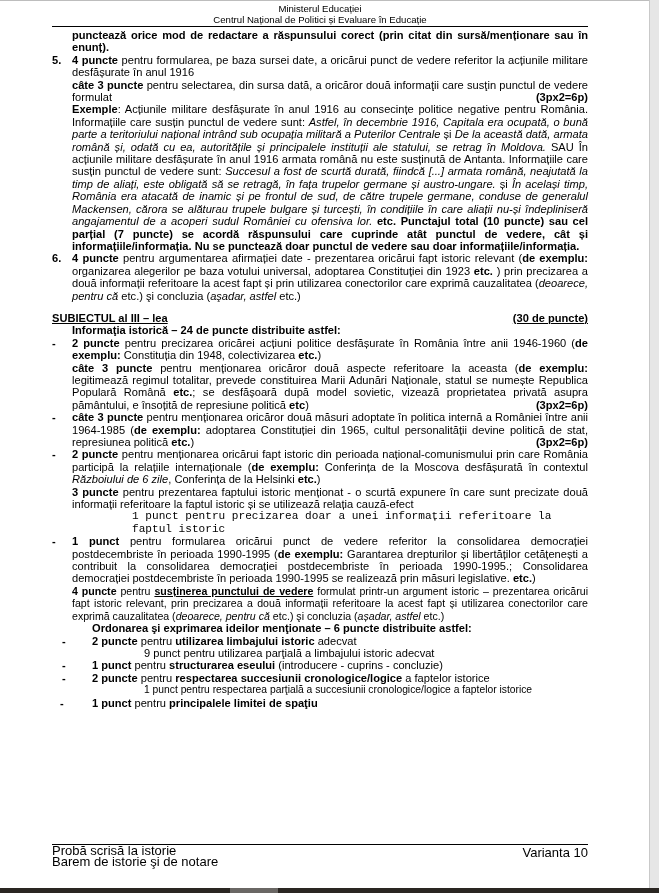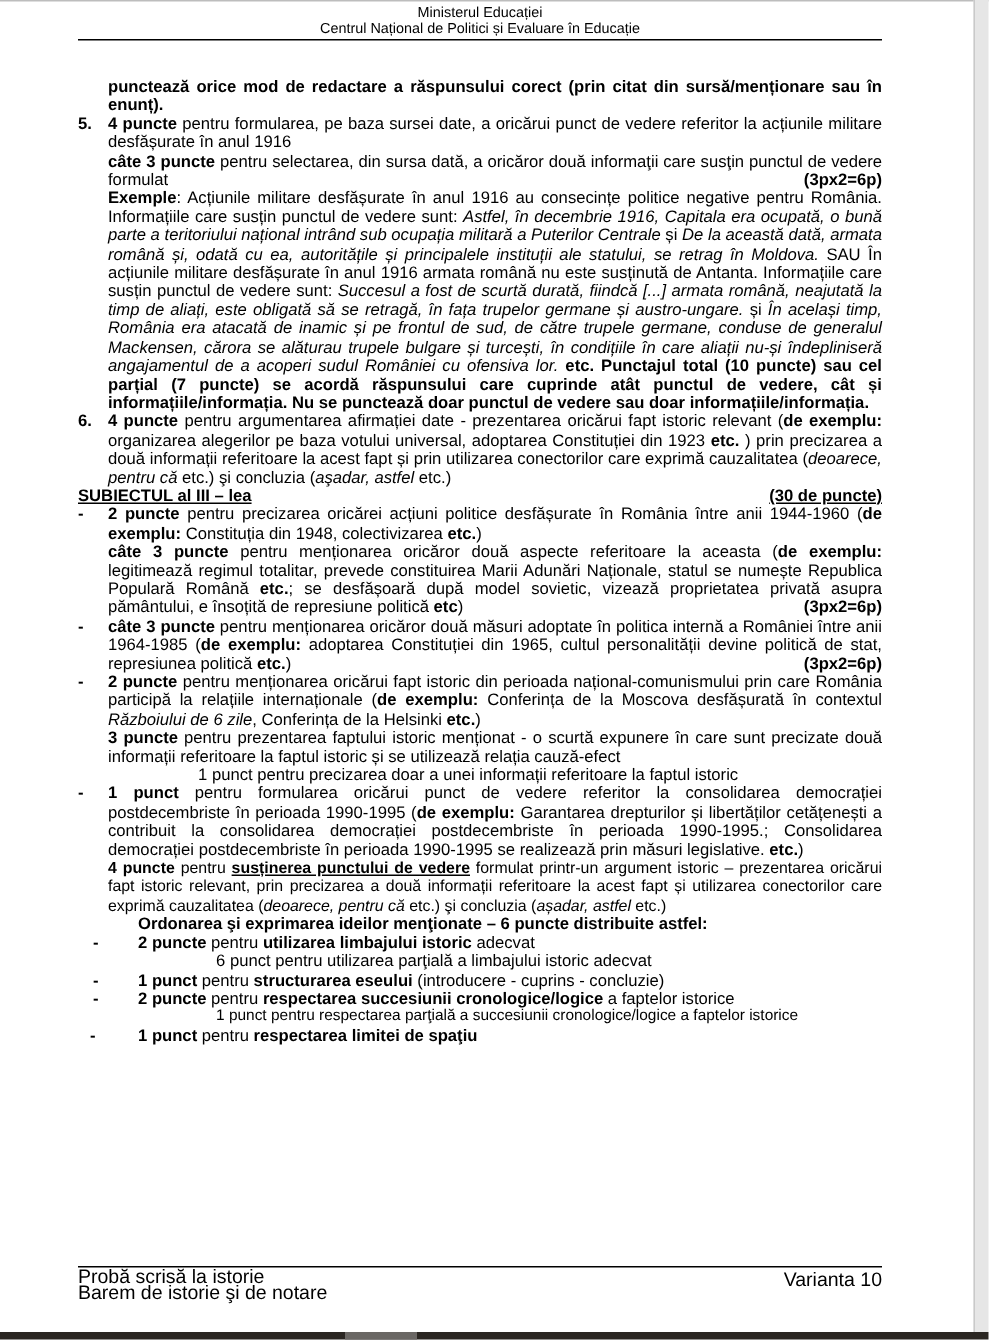--- a/index.html
+++ b/index.html
@@ -14,27 +14,27 @@
   .bottombar { position:absolute; left:0; bottom:0; width:659px; height:5px; background:#2a2622; }
   .bottombar .thumb { position:absolute; left:230px; width:48px; height:5px; background:#6a6764; }
   .page { position:absolute; left:0; top:0; width:628px; height:888px; }
   .header { position:absolute; left:52px; width:536px; top:3px; text-align:center; font-size:9.6px; line-height:11px; }
   .hrule { position:absolute; left:52px; width:536px; height:1px; background:#000; }
   .content { position:absolute; left:52px; top:29px; width:536px; font-size:11.1px; line-height:12.4px; }
   p { margin:0; }
   .item { position:relative; padding-left:20px; text-align:justify; }
   .num { position:absolute; left:0; top:0; font-weight:bold; }
   .dash { position:absolute; left:0; top:0; font-weight:bold; }
-  .ind { padding-left:20px; text-align:justify;margin-top:23px; }
-  .ind2 { padding-left:80px; }
+  .ind { padding-left:20px; text-align:justify; }
+  .ind2 { padding-left:80px;font-family:Liberation Mono, monospace; }
   .b { font-weight:bold; }
   .i { font-style:italic; }
   .u { text-decoration:underline; }
   .rt { float:right; font-weight:bold; }
-  .subj { font-weight:bold; text-decoration:underline; }
+  .subj { font-weight:bold; text-decoration:underline; margin-top:10px; }
   .subj .rt { text-decoration:underline;text-align:right; }
   .footer { position:absolute; left:52px; width:536px; top:845px; font-size:13px; line-height:11px; }
   .footer .fr { position:absolute; right:0; top:2px; }
   .pagenum { position:absolute; left:0; width:536px; text-align:center; top:24px; }
 </style>
 </head>
 <body>
 
 <div class="topline"></div>
 
@@ -54,24 +54,25 @@
       <p><span class="b">câte 3 puncte</span><span> pentru selectarea, din sursa dată, a oricăror două informaţii care susţin punctul de vedere formulat</span><span class="rt">(3px2=6p)</span></p>
       <p><span class="b">Exemple</span><span>: Acțiunile militare desfășurate în anul 1916 au consecințe politice negative pentru România. Informațiile care susțin punctul de vedere sunt: </span><span class="i">Astfel, în decembrie 1916, Capitala era ocupată, o bună parte a teritoriului național intrând sub ocupația militară a Puterilor Centrale</span><span> și </span><span class="i">De la această dată, armata română și, odată cu ea, autoritățile și principalele instituții ale statului, se retrag în Moldova.</span><span> SAU În acțiunile militare desfășurate în anul 1916 armata română nu este susținută de Antanta. Informațiile care susțin punctul de vedere sunt: </span><span class="i">Succesul a fost de scurtă durată, fiindcă [...] armata română, neajutată la timp de aliați, este obligată să se retragă, în fața trupelor germane și austro-ungare.</span><span> și </span><span class="i">În același timp, România era atacată de inamic și pe frontul de sud, de către trupele germane, conduse de generalul Mackensen, cărora se alăturau trupele bulgare și turcești, în condițiile în care aliații nu-și îndepliniseră angajamentul de a acoperi sudul României cu ofensiva lor.</span><span class="b"> etc. Punctajul total (10 puncte) sau cel parțial (7 puncte) se acordă răspunsului care cuprinde atât punctul de vedere, cât și informațiile/informația. Nu se punctează doar punctul de vedere sau doar informațiile/informația.</span></p>
     </div>
 
     <div class="item">
       <span class="num">6.</span>
       <p><span class="b">4 puncte</span><span> pentru argumentarea afirmației date - prezentarea oricărui fapt istoric relevant (</span><span class="b">de exemplu:</span><span> organizarea alegerilor pe baza votului universal, adoptarea Constituției din 1923 </span><span class="b">etc.</span><span> ) prin precizarea a două informații referitoare la acest fapt și prin utilizarea conectorilor care exprimă cauzalitatea (</span><span class="i">deoarece, pentru că</span><span> etc.) şi concluzia (</span><span class="i">aşadar, astfel</span><span> etc.)</span></p>
     </div>
 
     <p class="subj"><span>SUBIECTUL al III – lea</span><span class="rt">(30 de puncte)</span></p>
+    <p class="ind b">Informaţia istorică – 24 de puncte distribuite astfel:</p>
 
     <div class="item">
       <span class="dash">-</span>
-      <p><span class="b">2 puncte</span><span> pentru precizarea oricărei acțiuni politice desfășurate în România între anii 1944-1960 (</span><span class="b">de exemplu:</span><span> Constituția din 1948, colectivizarea </span><span class="b">etc.</span><span>)</span></p>
+      <p><span class="b">2 puncte</span><span> pentru precizarea oricărei acțiuni politice desfășurate în România între anii 1946-1960 (</span><span class="b">de exemplu:</span><span> Constituția din 1948, colectivizarea </span><span class="b">etc.</span><span>)</span></p>
       <p><span class="b">câte 3 puncte</span><span> pentru menționarea oricăror două aspecte referitoare la aceasta (</span><span class="b">de exemplu:</span><span> legitimează regimul totalitar, prevede constituirea Marii Adunări Naționale, statul se numește Republica Populară Română </span><span class="b">etc.</span><span>; se desfășoară după model sovietic, vizează proprietatea privată asupra pământului, e însoțită de represiune politică </span><span class="b">etc</span><span>)</span><span class="rt">(3px2=6p)</span></p>
     </div>
 
     <div class="item">
       <span class="dash">-</span>
       <p><span class="b">câte 3 puncte</span><span> pentru menționarea oricăror două măsuri adoptate în politica internă a României între anii 1964-1985 (</span><span class="b">de exemplu:</span><span> adoptarea Constituției din 1965, cultul personalității devine politică de stat, represiunea politică </span><span class="b">etc.</span><span>)</span><span class="rt">(3px2=6p)</span></p>
     </div>
 
     <div class="item">
       <span class="dash">-</span>
@@ -84,34 +85,34 @@
       <span class="dash">-</span>
       <p><span class="b">1 punct</span><span> pentru formularea oricărui punct de vedere referitor la consolidarea democrației postdecembriste în perioada 1990-1995 (</span><span class="b">de exemplu:</span><span> Garantarea drepturilor și libertăților cetățenești a contribuit la consolidarea democrației postdecembriste în perioada 1990-1995.; Consolidarea democrației postdecembriste în perioada 1990-1995 se realizează prin măsuri legislative. </span><span class="b">etc.</span><span>)</span></p>
       <p style="font-size:10.6px;"><span class="b">4 puncte</span><span> pentru </span><span class="b u">susținerea punctului de vedere</span><span> formulat printr-un argument istoric – prezentarea oricărui fapt istoric relevant, prin precizarea a două informații referitoare la acest fapt și utilizarea conectorilor care exprimă cauzalitatea (</span><span class="i">deoarece, pentru că</span><span> etc.) şi concluzia (</span><span class="i">așadar, astfel</span><span> etc.)</span></p>
     </div>
 
     <p class="b" style="padding-left:40px;">Ordonarea şi exprimarea ideilor menţionate – 6 puncte distribuite astfel:</p>
 
     <div class="item" style="margin-left:10px;">
       <span class="dash">-</span>
       <p style="padding-left:10px;"><span class="b">2 puncte</span><span> pentru </span><span class="b">utilizarea limbajului istoric</span><span> adecvat</span></p>
-      <p style="padding-left:62px;">6 punct pentru utilizarea parţială a limbajului istoric adecvat</p>
+      <p style="padding-left:62px;">9 punct pentru utilizarea parţială a limbajului istoric adecvat</p>
     </div>
     <div class="item" style="margin-left:10px;">
       <span class="dash">-</span>
       <p style="padding-left:10px;"><span class="b">1 punct</span><span> pentru </span><span class="b">structurarea eseului</span><span> (introducere - cuprins - concluzie)</span></p>
     </div>
     <div class="item" style="margin-left:10px;">
       <span class="dash">-</span>
       <p style="padding-left:10px;"><span class="b">2 puncte</span><span> pentru </span><span class="b">respectarea succesiunii cronologice/logice</span><span> a faptelor istorice</span></p>
       <p style="padding-left:62px;font-size:10.3px;">1 punct pentru respectarea parţială a succesiunii cronologice/logice a faptelor istorice</p>
     </div>
     <div class="item" style="margin-left:8px;">
       <span class="dash">-</span>
-      <p style="padding-left:12px;"><span class="b">1 punct</span><span> pentru </span><span class="b">respectarea limitei de spaţiu</span><span></span></p>
+      <p style="padding-left:12px;"><span class="b">1 punct</span><span> pentru </span><span class="b">principalele limitei de spaţiu</span><span></span></p>
     </div>
   </div>
 
   <div class="hrule" style="top:844px;"></div>
   <div class="footer">
     <div>Probă scrisă la istorie</div>
     <div>Barem de istorie şi de notare</div>
     <span class="fr">Varianta 10</span>
   </div>
 </div>

